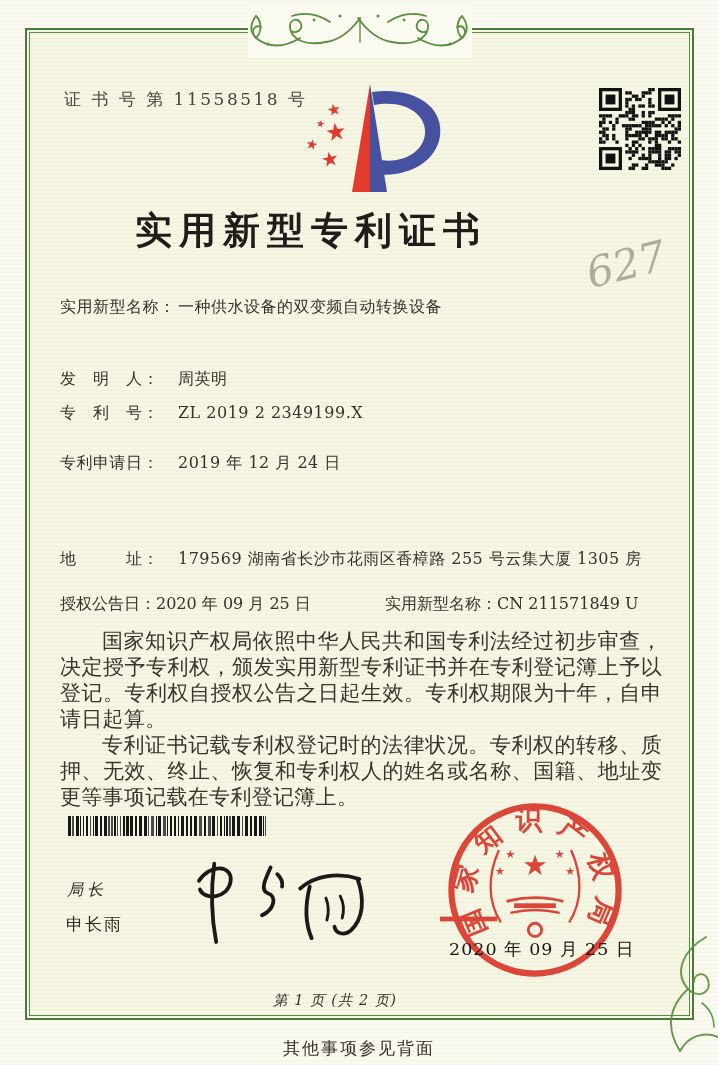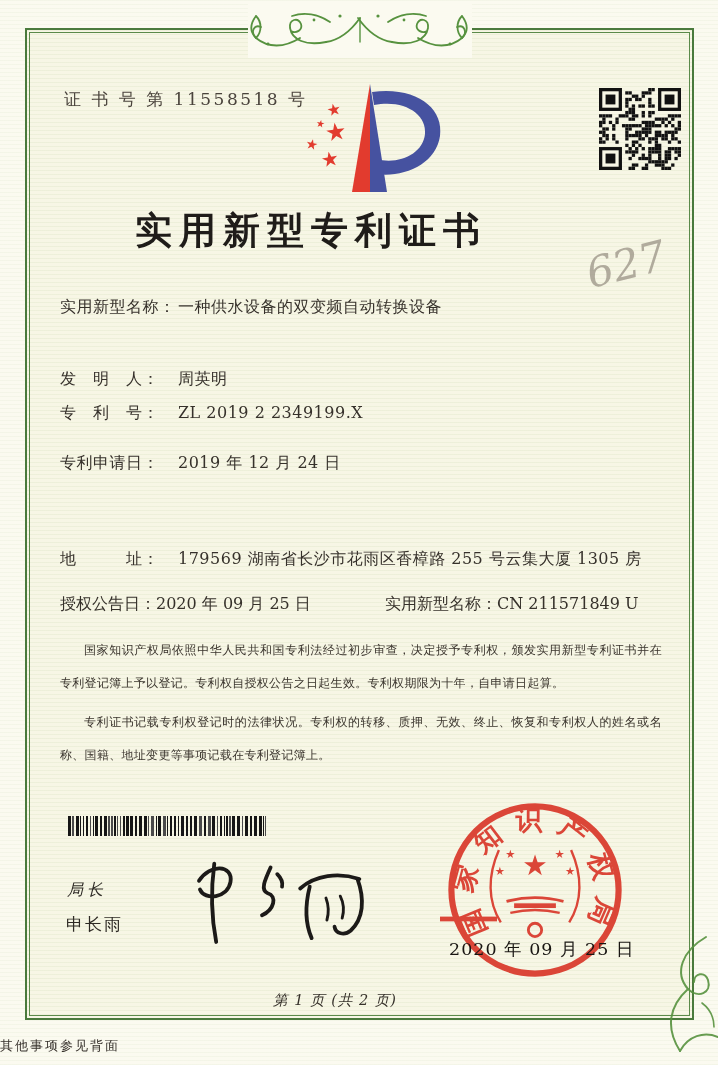--- a/index.html
+++ b/index.html
@@ -43,34 +43,34 @@
   .field-row {
     left:60px; width:610px; font-size:16px; color:#36312b;
     letter-spacing:0.5px; white-space:pre; display:flex;
   }
   .field-label { flex:0 0 118px; white-space:pre; }
   .field-value { white-space:pre; }
   .grant-row { left:60px; width:620px; display:flex; font-size:16px; color:#36312b; }
   .grant-pair { white-space:pre; }
   .paras { left:60px; top:628px; width:602px; }
   .paras p {
-    font-size:12px; line-height:33px; color:#3a342d;
-    text-indent:2em; text-align:justify; letter-spacing:0.3px;margin-top:6px;
+    font-size:21px; line-height:26px; color:#3a342d;
+    text-indent:2em; text-align:justify; letter-spacing:0.3px;
   }
   .barcode-wrap { left:68px; top:816px; width:200px; height:20px; }
   .signer-title { left:67px; top:880px; font-size:16px; color:#2e2a25; letter-spacing:4px;font-style:italic; }
   .signer-name  { left:66px; top:913px; font-size:17px; color:#2e2a25; letter-spacing:2px; }
   .signature-svg { left:178px; top:850px; }
   .seal-svg { left:440px; top:795px; }
   .seal-date {
     left:449px; top:937px; font-size:17.5px; color:#181512;
     letter-spacing:1px; z-index:5; white-space:pre;
   }
   .page-no { left:0; top:991px; width:670px; text-align:center; font-size:14.5px; color:#35302a; letter-spacing:1px;font-style:italic; }
-  .back-note { left:0; top:1037px; width:718px; font-size:13px; color:#35302a; letter-spacing:2px; }
+  .back-note { left:0; top:1037px; width:718px; text-align:center; font-size:17px; color:#35302a; letter-spacing:2px; }
   .top-ornament { left:0; top:2px; width:718px; height:56px; }
   .corner-ornament { left:622px; top:933px; }
   .qr { left:596px; top:88px; }
   .logo { left:286px; top:82px; }
 </style>
 </head>
 <body>
 
 <div class="page">
 

